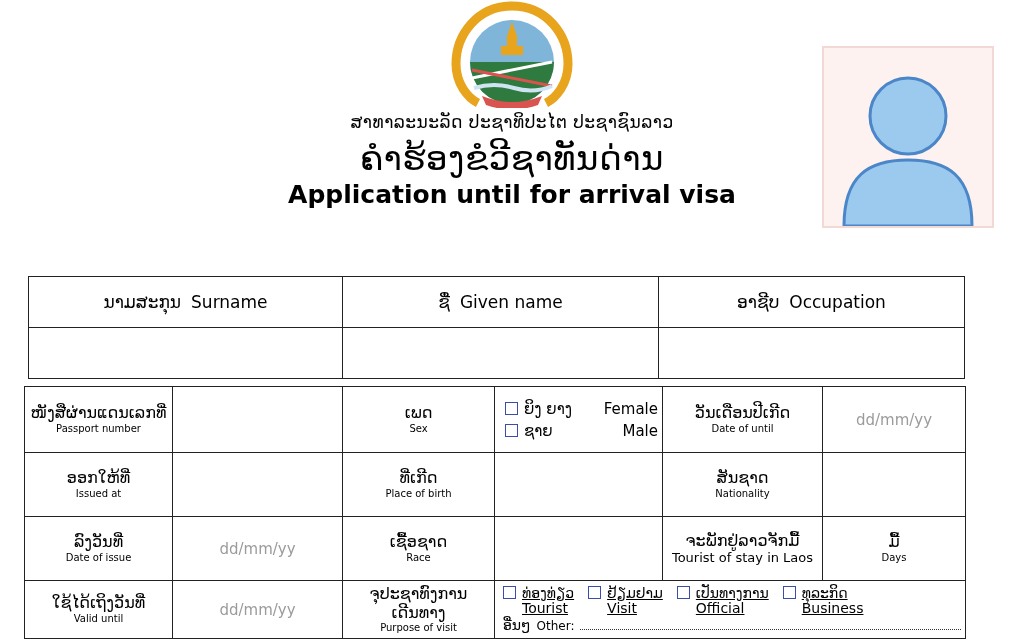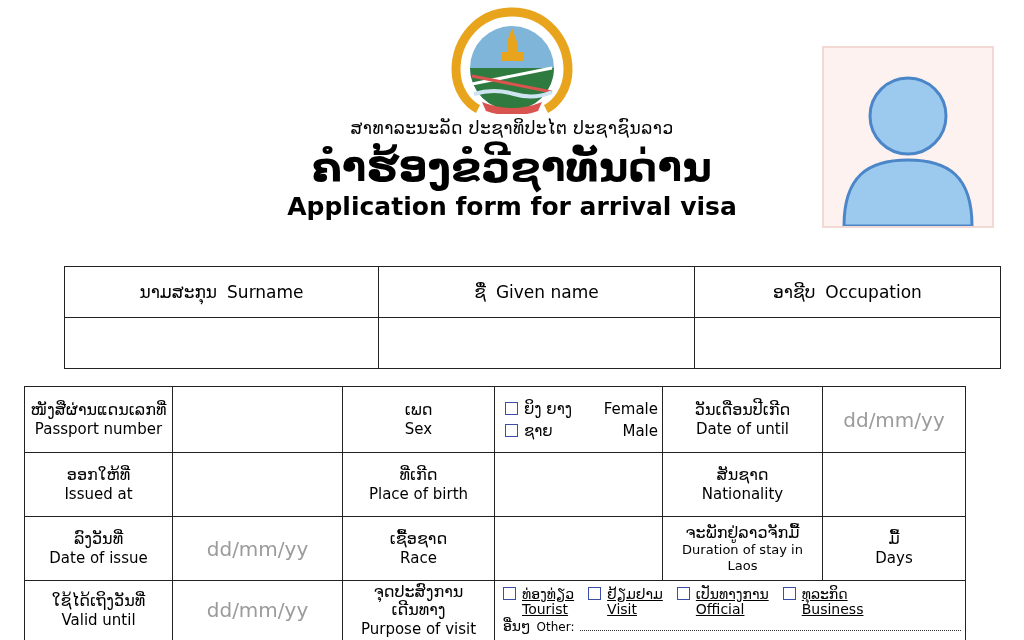--- a/index.html
+++ b/index.html
@@ -17,21 +17,20 @@
   .page {
     position: relative;
     width: 1024px;
     height: 640px;
     box-sizing: border-box;
   }
 
   
   .header {
     position: relative;
-    padding-top: 6px;
     text-align: center;
   }
   .emblem {
     width: 128px;
     height: 108px;
     margin: 0 auto;
     position: relative;
   }
   .emblem svg { display:block; }
 
@@ -39,22 +38,22 @@
     font-size: 19px;
     margin-top: 4px;
     letter-spacing: .5px;
   }
   .head-line2 {
     font-size: 19px;
     margin-top: 8px;
     letter-spacing: .5px;
   }
   .head-title-lao {
-    font-size: 40px;
-    font-weight: bold;
+    font-size: 34px;
+    font-weight: normal;
     margin-top: 6px;
     letter-spacing: .5px;
   }
   .head-title-en {
     font-size: 25px;
     font-weight: bold;
     margin-top: 2px;
   }
 
   
@@ -72,23 +71,22 @@
   .photo-box svg { display:block; }
 
   
   table {
     border-collapse: collapse;
     table-layout: fixed;
   }
   .tbl-top {
     position: absolute;
     left: 28px;
-    top: 266px;
+    top: 276px;
     width: 937px;
-    margin-left: 36px;
   }
   .tbl-top td {
     border: 1px solid #222;
     height: 25px;
     vertical-align: middle;
     text-align: center;
   }
   .tbl-top .hdr { height: 48px; }
   .lao { font-size: 17px; }
   .en  { font-size: 17px; }
@@ -107,27 +105,27 @@
     padding: 2px 4px;
     box-sizing: border-box;
   }
   .cell-center { text-align: center; }
   .lbl-lao {
     font-size: 16px;
     line-height: 1.15;
     display: block;
   }
   .lbl-en {
-    font-size: 15px;
+    font-size: 10px;
     line-height: 1.2;
     display: block;
   }
   .lbl-en.small { font-size: 13px; }
   .hint {
-    font-size: 20px;
+    font-size: 15px;
     color: #9b9b9b;
     text-align: center;
     display: block;
   }
 
   
   .chk {
     display: inline-block;
     width: 13px;
     height: 13px;
@@ -197,21 +195,21 @@
         <path d="M24 78 L104 62" stroke="#ffffff" stroke-width="3" fill="none"></path>
         <path d="M24 70 L104 86" stroke="#d9534f" stroke-width="3" fill="none"></path>
         <path d="M26 88 q20 -6 40 0 q20 6 38 -2" stroke="#cfe4f2" stroke-width="4" fill="none"></path>
 
         <path d="M34 96 q30 12 60 0 l-4 9 q-26 9 -52 0 z" fill="#d9534f"></path>
       </svg>
     </div>
 
     <div class="head-line1 lao">ສາທາລະນະລັດ ປະຊາທິປະໄຕ ປະຊາຊົນລາວ</div>
     <div class="head-title-lao">ຄຳຮ້ອງຂໍວີຊາທັນດ່ານ</div>
-    <div class="head-title-en">Application form for arrival visa</div>
+    <div class="head-title-en">Application until for arrival visa</div>
   </div>
 
   <div class="photo-box">
     <svg width="168" height="178" viewBox="0 0 168 178">
       <rect x="0" y="0" width="168" height="178" fill="#fdf2f0"></rect>
       <circle cx="84" cy="68" r="38" fill="#9cc9ee" stroke="#4a86c8" stroke-width="3"></circle>
       <path d="M20 178 C20 128 44 112 84 112 C124 112 148 128 148 178 Z" fill="#9cc9ee" stroke="#4a86c8" stroke-width="3"></path>
     </svg>
   </div>
 
@@ -312,39 +310,39 @@
       </td>
 
       <td class="cell-center">
         <span class="lbl-lao">ເຊື້ອຊາດ</span>
         <span class="lbl-en">Race</span>
       </td>
       <td></td>
 
       <td class="cell-center">
         <span class="lbl-lao">ຈະພັກຢູ່ລາວຈັກມື້</span>
-        <span class="lbl-en small">Duration of stay in Laos</span>
+        <span class="lbl-en small">Tourist of stay in Laos</span>
       </td>
       <td class="cell-center">
         <span class="lbl-lao">ມື້</span>
         <span class="lbl-en">Days</span>
       </td>
     </tr>
 
     <tr>
       <td class="cell-center" style="height:58px">
         <span class="lbl-lao">ໃຊ້ໄດ້ເຖິງວັນທີ່</span>
         <span class="lbl-en">Valid until</span>
       </td>
       <td>
         <span class="hint">dd/mm/yy</span>
       </td>
 
       <td class="cell-center">
-        <span class="lbl-lao">ຈຸດປະສົງການເດີນທາງ</span>
+        <span class="lbl-lao">ຈຸປະຊາທົງການເດີນທາງ</span>
         <span class="lbl-en">Purpose of visit</span>
       </td>
       <td colspan="3">
         <div class="purpose-row">
           <div class="purpose-item">
             <span class="chk"></span>
             <span class="txt">
               <span class="t-lao">ທ່ອງທ່ຽວ</span>
               <span class="t-en">Tourist</span>
             </span>

